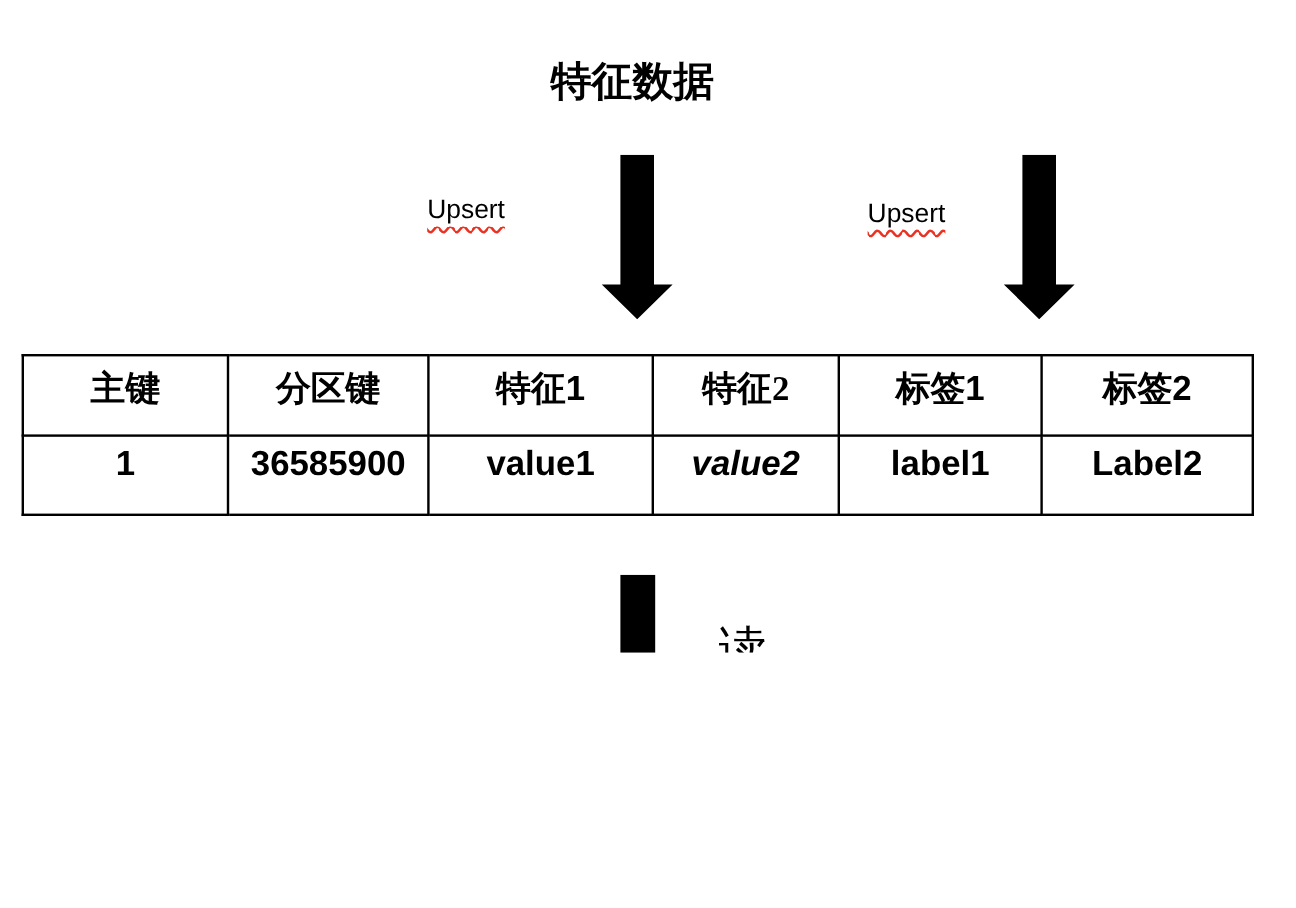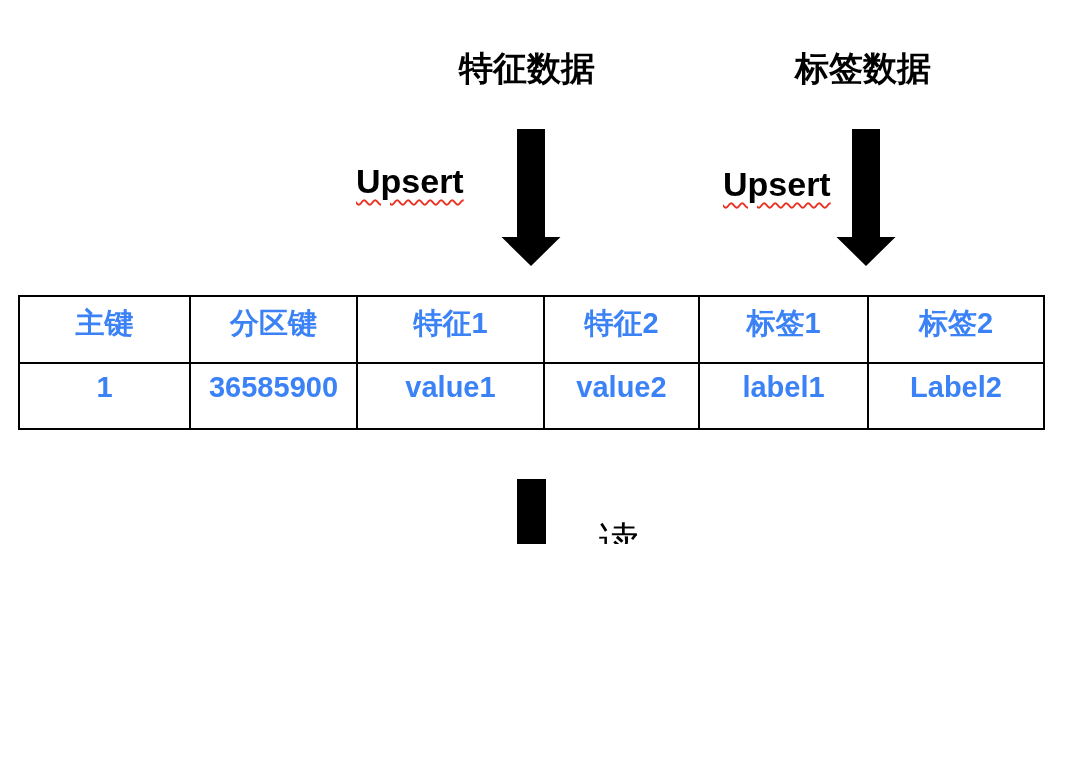--- a/index.html
+++ b/index.html
@@ -24,22 +24,22 @@
     white-space: nowrap;
     color: #000000;
   }
   .top-label.feature { left: 459px; top: 50px; }
   .top-label.label   { left: 795px; top: 50px; }
 
   
   .upsert {
     position: absolute;
     font-family: "Liberation Sans", "DejaVu Sans", sans-serif;
-    font-weight: 700;
-    font-size: 34px;
+    font-weight: 400;
+    font-size: 22px;
     line-height: 1.1;
     white-space: nowrap;
     color: #000000;
     text-decoration-line: underline;
     text-decoration-style: wavy;
     text-decoration-color: #ea3223;
     text-decoration-thickness: 2px;
     text-underline-offset: 6px;
   }
   .upsert-left  { left: 356px; top: 163px; }
@@ -61,21 +61,21 @@
     table-layout: fixed;
   }
   .data-table th, .data-table td {
     border: 2px solid #000000;
     font-family: "Liberation Sans", "DejaVu Sans", sans-serif;
     font-weight: 700;
     font-size: 29px;
     text-align: center;
     vertical-align: top;
     padding-top: 7px;
-    color: #3b82f6;
+    color: #000000;
     background: #ffffff;
   }
   .data-table thead tr { height: 67px; }
   .data-table tbody tr { height: 66px; }
 
   
   .read-label {
     position: absolute;
     left: 599px;
     top: 517px;
@@ -100,21 +100,20 @@
     line-height: 44px;
     color: #000000;
   }
 </style>
 </head>
 <body style="background: rgb(255, 255, 255);">
 
 <div class="canvas">
 
   <div class="top-label feature">特征数据</div>
-  <div class="top-label label">标签数据</div>
 
   <div class="upsert upsert-left" style="text-decoration-color: rgb(234, 50, 35);">Upsert</div>
   <div class="upsert upsert-right" style="text-decoration-color: rgb(234, 50, 35);">Upsert</div>
 
   <svg class="arrow arrow-top-left" width="60" height="137" viewBox="0 0 60 137" aria-hidden="true">
     <polygon points="16,0 44,0 44,108 59.5,108 30,137 0.5,108 16,108" fill="#000000"></polygon>
   </svg>
 
   <svg class="arrow arrow-top-right" width="60" height="137" viewBox="0 0 60 137" aria-hidden="true">
     <polygon points="16,0 44,0 44,108 59.5,108 30,137 0.5,108 16,108" fill="#000000"></polygon>
@@ -127,31 +126,31 @@
       <col style="width:187px">
       <col style="width:155px">
       <col style="width:169px">
       <col style="width:176px">
     </colgroup>
     <thead>
       <tr>
         <th style="border-color: rgb(0, 0, 0);">主键</th>
         <th style="border-color: rgb(0, 0, 0); text-align: center;">分区键</th>
         <th style="border-color: rgb(0, 0, 0);">特征1</th>
-        <th style="border-color: rgb(0, 0, 0);">特征2</th>
+        <th style="border-color: rgb(0, 0, 0); font-family: Liberation Serif, serif;">特征2</th>
         <th style="border-color: rgb(0, 0, 0);">标签1</th>
         <th style="border-color: rgb(0, 0, 0);">标签2</th>
       </tr>
     </thead>
     <tbody>
       <tr>
         <td style="border-color: rgb(0, 0, 0);">1</td>
         <td style="border-color: rgb(0, 0, 0);">36585900</td>
         <td style="border-color: rgb(0, 0, 0);">value1</td>
-        <td style="border-color: rgb(0, 0, 0);">value2</td>
+        <td style="border-color: rgb(0, 0, 0); font-style: italic;">value2</td>
         <td style="border-color: rgb(0, 0, 0);">label1</td>
         <td style="border-color: rgb(0, 0, 0); border-radius: 16px;">Label2</td>
       </tr>
     </tbody>
   </table>
 
   <svg class="arrow arrow-bottom" width="56" height="141" viewBox="0 0 56 141" aria-hidden="true">
     <polygon points="15,0 44,0 44,110 55.5,110 28,141 0.5,110 15,110" fill="#000000"></polygon>
   </svg>
 

